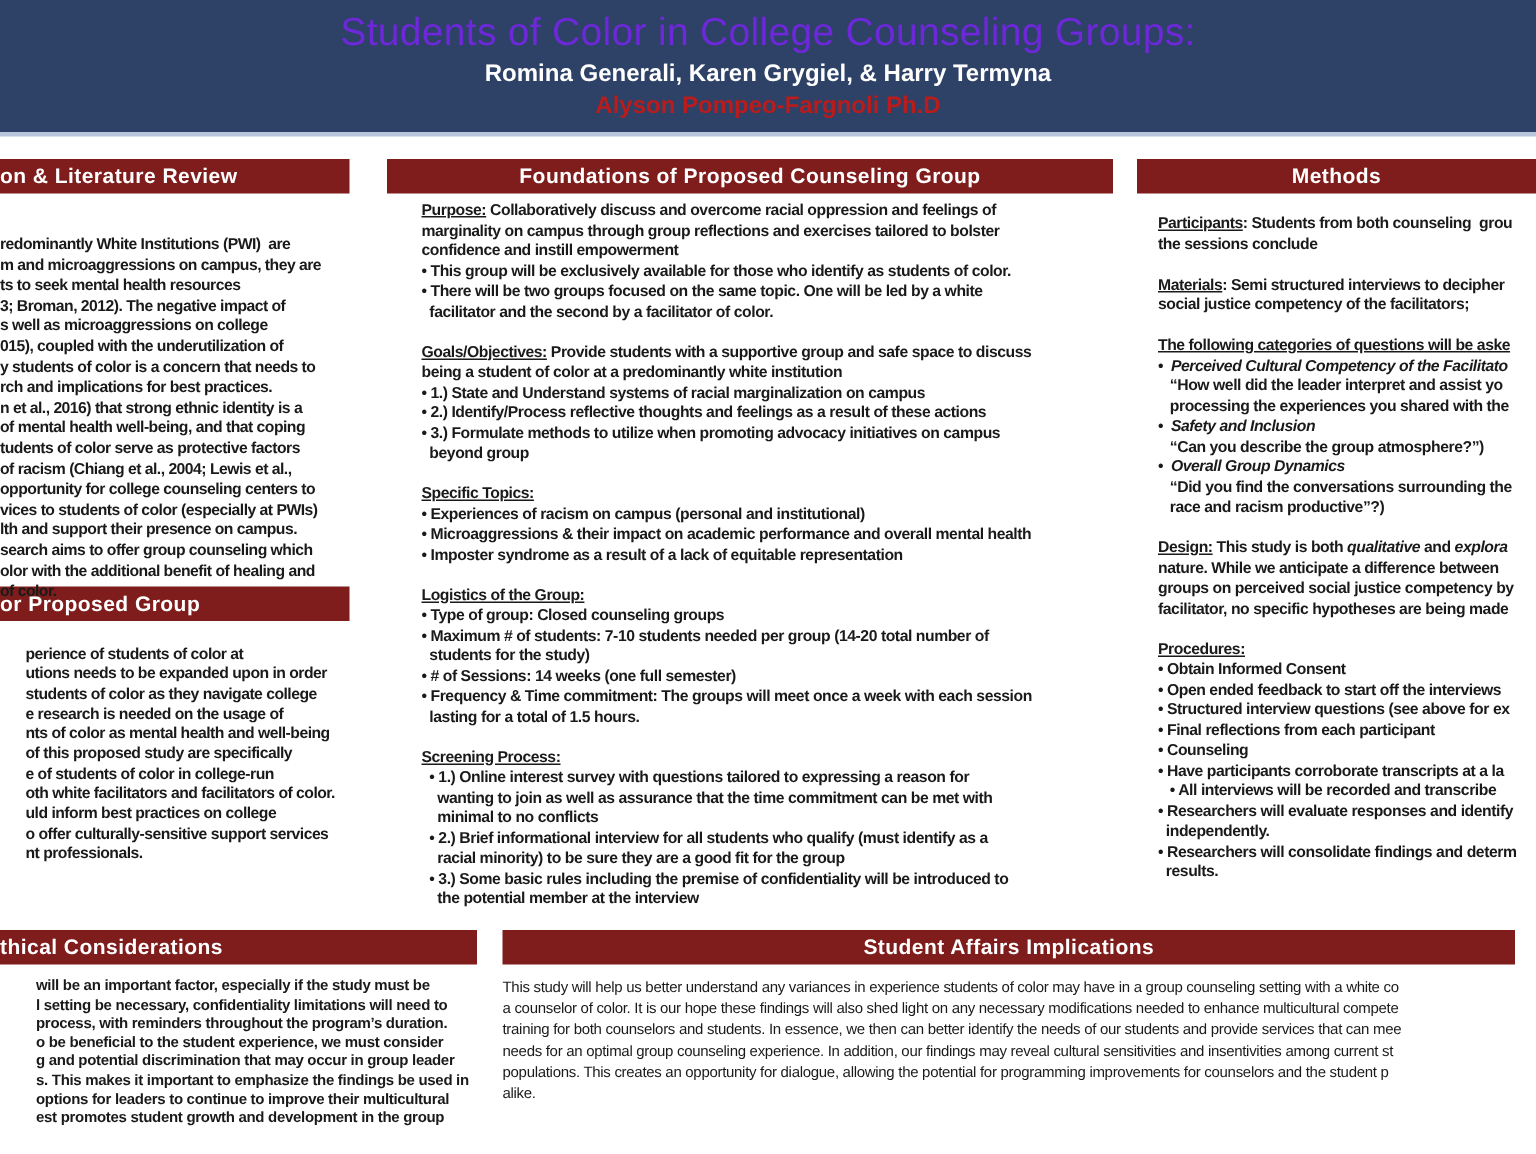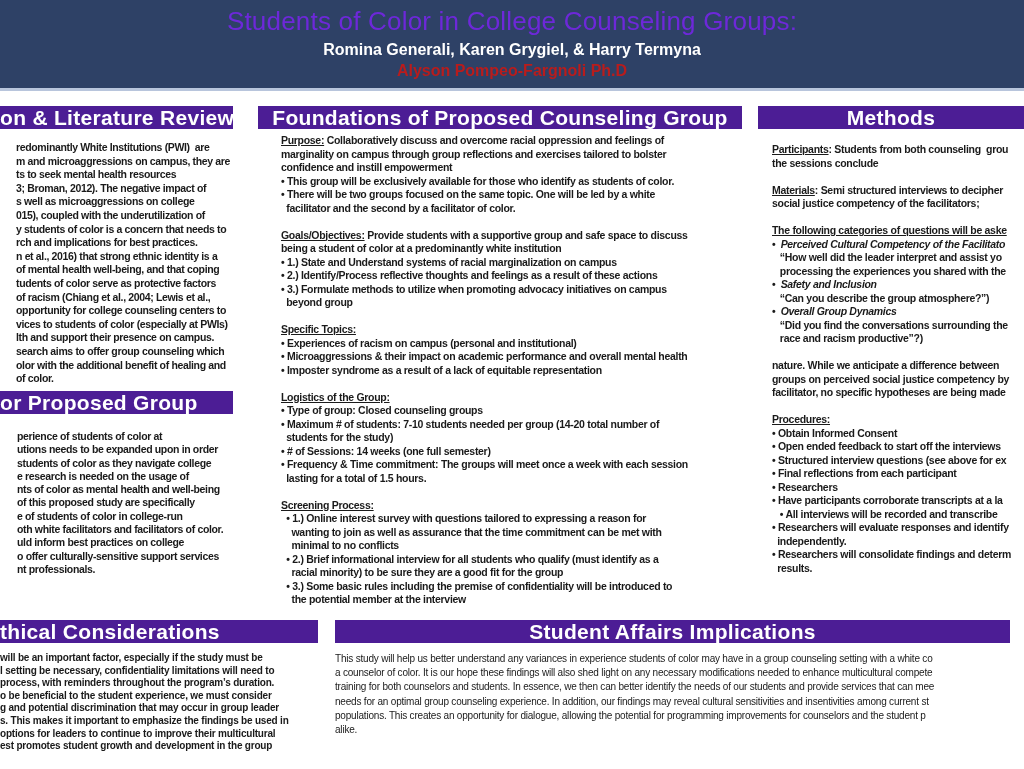--- a/index.html
+++ b/index.html
@@ -11,46 +11,46 @@
   #header{left:0;top:0;width:1024px;height:88px;background:#2e4166;}
   #header-accent{left:0;top:88px;width:1024px;height:3px;background:#b8c5dc;}
   #title{left:0;top:6px;width:1024px;text-align:center;color:#6d28d9;font-size:26px;
          font-weight:400;letter-spacing:.2px;white-space:pre;}
   #author1{left:0;top:41px;width:1024px;text-align:center;color:#ffffff;font-size:16px;
            font-weight:700;white-space:pre;}
   #author2{left:0;top:62px;width:1024px;text-align:center;color:#b91c1c;font-size:16px;
            font-weight:700;white-space:pre;}
 
   
-  .bar{background:#4c1d95;color:#ffffff;font-weight:700;font-size:21px;height:23px;
+  .bar{background:#7f1d1d;color:#ffffff;font-weight:700;font-size:14px;height:23px;
        line-height:23px;white-space:pre;overflow:hidden;letter-spacing:.3px;}
   .bar.center{text-align:center;}
   #bar-lit{left:0;top:106px;width:233px;}
   #bar-foundations{left:258px;top:106px;width:484px;}
   #bar-methods{left:758px;top:106px;width:266px;}
   #bar-rationale{left:0;top:391px;width:233px;}
   #bar-ethical{left:0;top:620px;width:318px;}
   #bar-sa{left:335px;top:620px;width:675px;}
 
   
   .txt{color:#1a1a1a;font-weight:700;}
   .txt .line{white-space:pre;}
   .u{text-decoration:underline;}
   .i{font-style:italic;}
 
-  #lit-lines{left:0;top:141px;font-size:10.5px;letter-spacing:-.35px;margin-left:16px;}
+  #lit-lines{left:0;top:157px;font-size:10.5px;letter-spacing:-.35px;}
   #lit-lines .line{height:13.6px;line-height:13.6px;}
   #rationale-lines{left:0;top:430px;font-size:10.5px;letter-spacing:-.35px;padding-left:17px;}
   #rationale-lines .line{height:13.3px;line-height:13.3px;}
   #foundations-lines{left:262px;top:134px;width:480px;font-size:10.5px;letter-spacing:-.3px;}
   #foundations-lines .line{height:13.5px;line-height:13.5px;margin-left:19px;}
   #methods-lines{left:758px;top:143px;font-size:10.5px;letter-spacing:-.3px;margin-left:14px;}
   #methods-lines .line{height:13.5px;line-height:13.5px;}
   #ethical-lines{left:0;top:652px;font-size:10px;letter-spacing:-.2px;}
-  #ethical-lines .line{height:12.6px;line-height:12.6px;}
+  #ethical-lines .line{height:12.6px;line-height:12.6px;padding-left:24px;}
   #sa-lines{left:335px;top:652px;font-size:10px;letter-spacing:-.2px;font-weight:400;}
   #sa-lines .line{height:14.2px;line-height:14.2px;}
 </style>
 </head>
 <body>
 
 <div id="header" class="abs"></div>
 <div id="header-accent" class="abs"></div>
 <div id="title" class="abs">Students of Color in College Counseling Groups:</div>
 <div id="author1" class="abs">Romina Generali, Karen Grygiel, &amp; Harry Termyna</div>
@@ -143,30 +143,31 @@
     <div class="line"><span class="u">The following categories of questions will be aske</span></div>
     <div class="line"><span>•  </span><span class="i">Perceived Cultural Competency of the Facilitato</span></div>
     <div class="line">   “How well did the leader interpret and assist yo</div>
     <div class="line">   processing the experiences you shared with the</div>
     <div class="line"><span>•  </span><span class="i">Safety and Inclusion</span></div>
     <div class="line">   “Can you describe the group atmosphere?”)</div>
     <div class="line"><span>•  </span><span class="i">Overall Group Dynamics</span></div>
     <div class="line">   “Did you find the conversations surrounding the</div>
     <div class="line">   race and racism productive”?)</div>
     <div class="line">&nbsp;</div>
+    <div class="line"><span class="u">Design:</span><span> This study is both </span><span class="i">qualitative</span><span> and </span><span class="i">explora</span></div>
     <div class="line">nature. While we anticipate a difference between</div>
     <div class="line">groups on perceived social justice competency by</div>
     <div class="line">facilitator, no specific hypotheses are being made</div>
     <div class="line">&nbsp;</div>
     <div class="line"><span class="u">Procedures:</span></div>
     <div class="line">• Obtain Informed Consent</div>
     <div class="line">• Open ended feedback to start off the interviews</div>
     <div class="line">• Structured interview questions (see above for ex</div>
     <div class="line">• Final reflections from each participant</div>
-    <div class="line">• Researchers</div>
+    <div class="line">• Counseling</div>
     <div class="line">• Have participants corroborate transcripts at a la</div>
     <div class="line">   • All interviews will be recorded and transcribe</div>
     <div class="line">• Researchers will evaluate responses and identify</div>
     <div class="line">  independently.</div>
     <div class="line">• Researchers will consolidate findings and determ</div>
     <div class="line">  results.</div>
   </div>
 <div id="ethical-lines" class="abs txt">
     <div class="line">will be an important factor, especially if the study must be</div>
     <div class="line">l setting be necessary, confidentiality limitations will need to</div>

